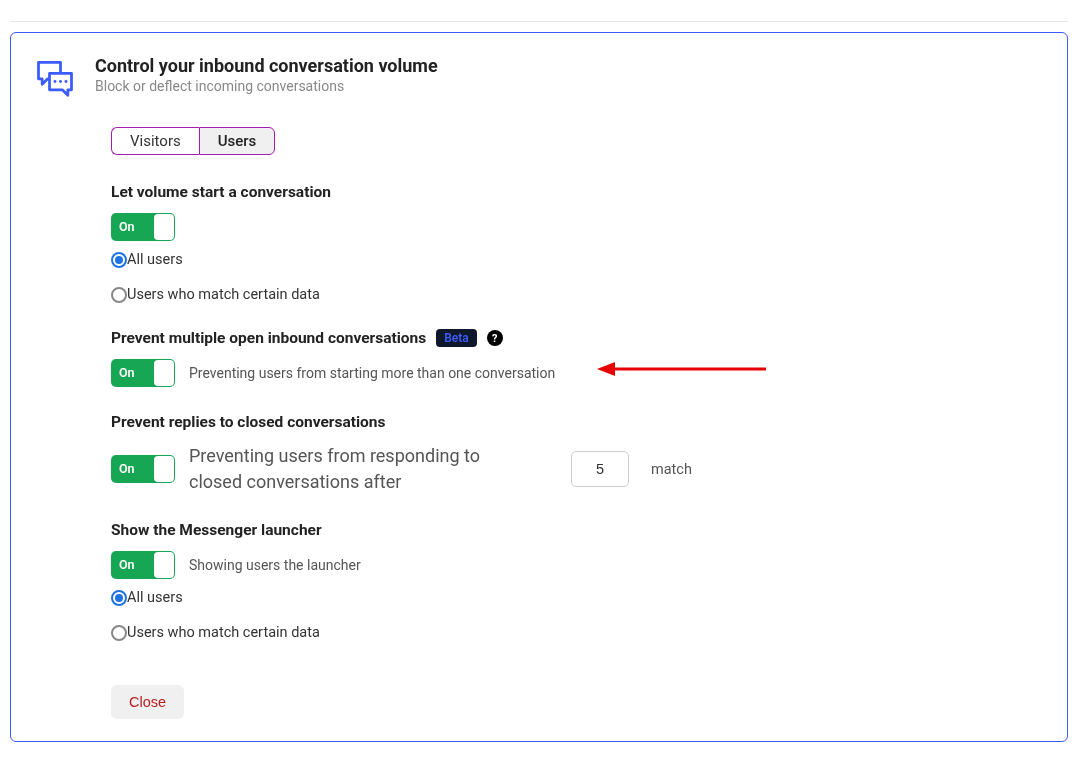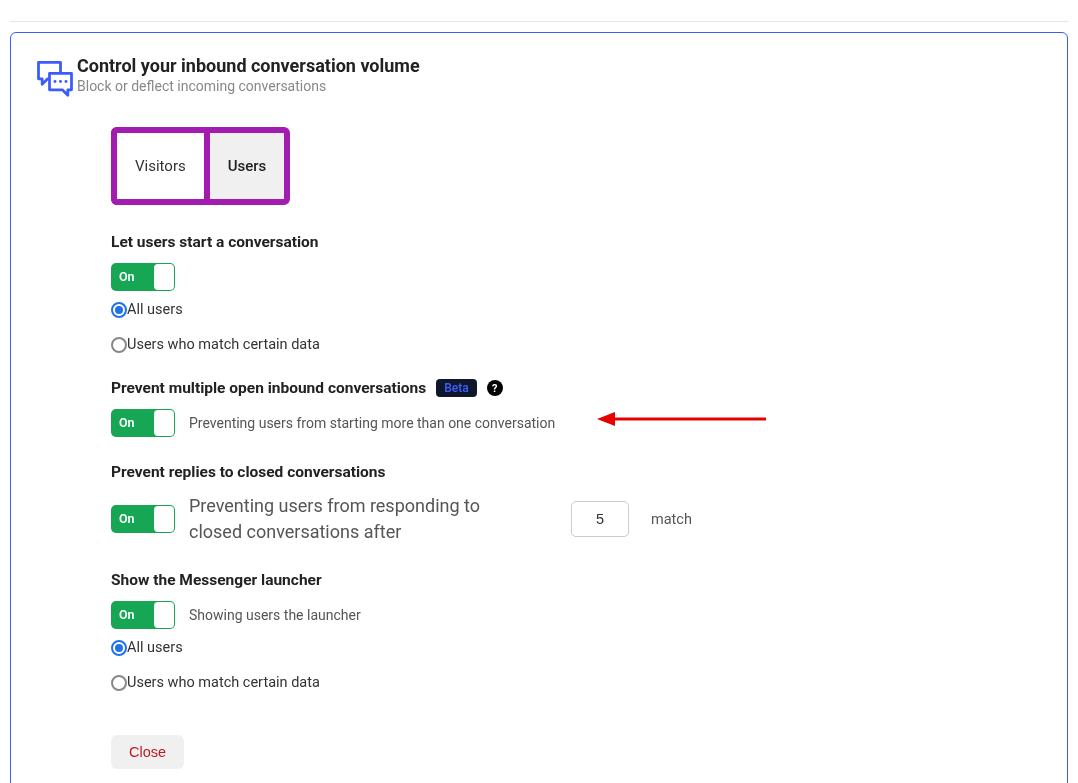--- a/index.html
+++ b/index.html
@@ -18,20 +18,21 @@
       margin: 10px 10px 0 10px;
       border: 1px solid #3b5bfd;
       border-radius: 6px;
       padding: 22px 0 0 0;
       background: #fff;
     }
     .header-row {
       display: flex;
       align-items: flex-start;
       padding: 0 22px;
+      gap: 18px;
     }
     .chat-icon svg { display: block; }
     .header-text { flex: 1; }
     .header-title {
       font-size: 18px;
       font-weight: 700;
       color: #222;
     }
     .header-sub {
       color: #888;
@@ -42,23 +43,23 @@
       padding: 0 22px 22px 100px;
     }
     .tabs {
       display: inline-flex;
       margin-top: 28px;
       margin-bottom: 28px;
       border-radius: 6px;
       overflow: visible;
     }
     .tab {
-      padding: 24px 18px;
+      padding: 4px 18px;
       font-size: 15px;
-      border: 6px solid #a21caf;
+      border: 1px solid #a21caf;
       background: #fff;
       cursor: pointer;
       color: #333;
     }
     .tab.left { border-right: none; border-radius:6px 0 0 6px; }
     .tab.right { border-radius:0 6px 6px 0; }
     .tab.active {
       background: #f0f0f0;
       color: #222;
       font-weight: 500;
@@ -240,21 +241,21 @@
   </div>
 
   <div class="content">
     <div class="tabs">
       <div class="tab left">Visitors</div>
       <div class="tab right active">Users</div>
     </div>
 
     
     <div class="section">
-      <div class="section-heading">Let users start a conversation</div>
+      <div class="section-heading">Let volume start a conversation</div>
       <div class="toggle-row">
         <div class="toggle">
           <span class="toggle-label">On</span>
           <span class="toggle-knob"></span>
         </div>
       </div>
       <div class="radio-list">
         <div class="radio-item">
           <span class="radio selected"></span>
           <span class="radio-text">All users</span>

